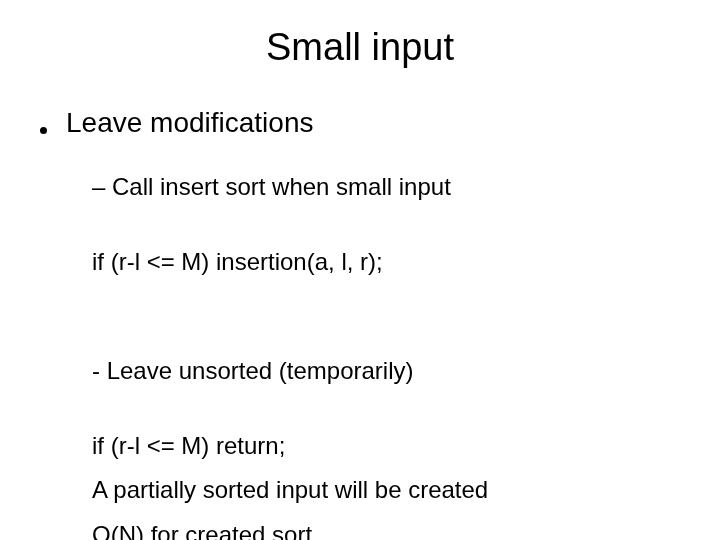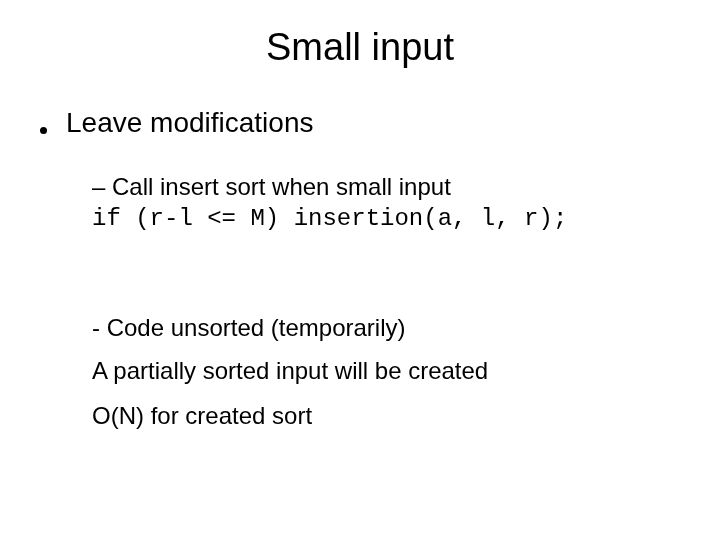--- a/index.html
+++ b/index.html
@@ -57,24 +57,25 @@
     line-height: 1.35;
     margin-top: 28px;
   }
   .dash::before {
     content: "– ";
   }
   .dash-hyphen::before {
     content: "- ";
   }
   .mono {
-    font-family: Liberation Mono, monospace;
+    font-family: Liberation Sans, sans-serif;
     font-size: 24px;
     line-height: 1.35;
     white-space: pre;
+    margin-top: 43px;
   }
   .gap {
     height: 48px;
   }
   .plain {
     font-size: 24px;
     line-height: 1.55;
     padding-left: 52px;
     margin-top: 8px;
   }
@@ -94,21 +95,22 @@
     </div>
 
     <div class="sub">
       <div class="level2 dash">Call insert sort when small input</div>
       <div class="mono">if (r-l &lt;= M) insertion(a, l, r);</div>
     </div>
 
     <div class="gap"></div>
 
     <div class="sub">
-      <div class="level2 dash-hyphen"> Code unsorted (temporarily)</div>
+      <div class="level2 dash-hyphen"> Leave unsorted (temporarily)</div>
+      <div class="mono">if (r-l &lt;= M) return;</div>
     </div>
 
     <div class="plain">A partially sorted input will be created</div>
     <div class="plain">O(N) for created sort</div>
 
   </div>
 
 </div>
 
 </body></html>

